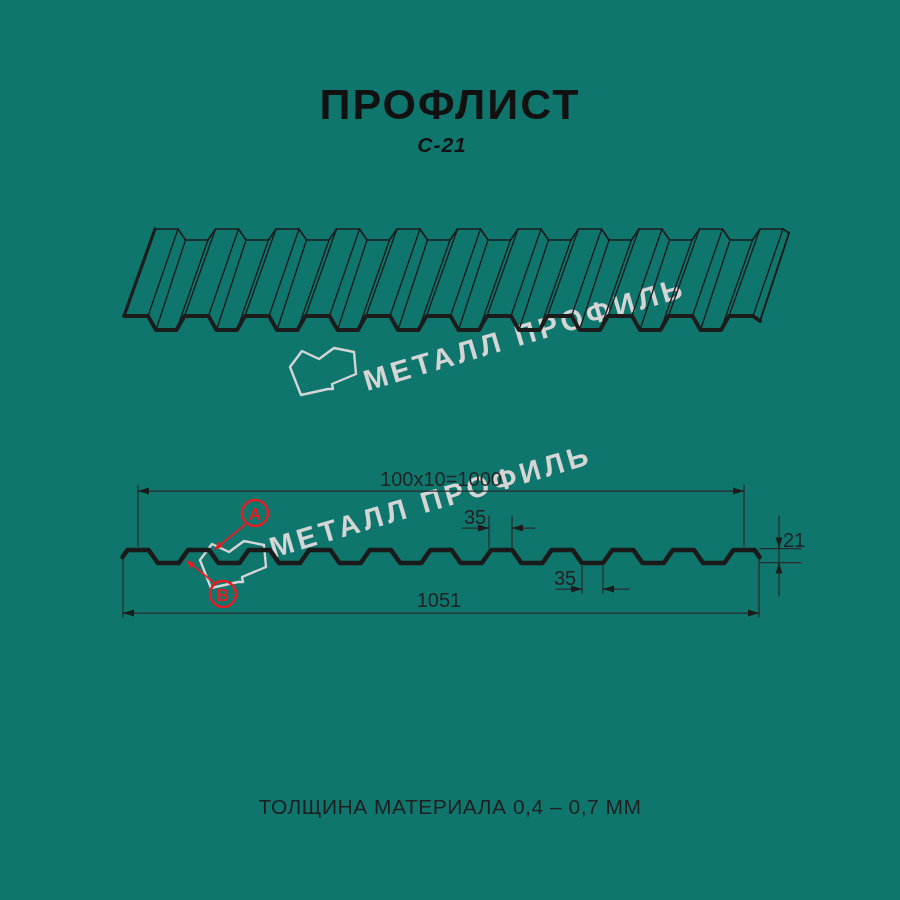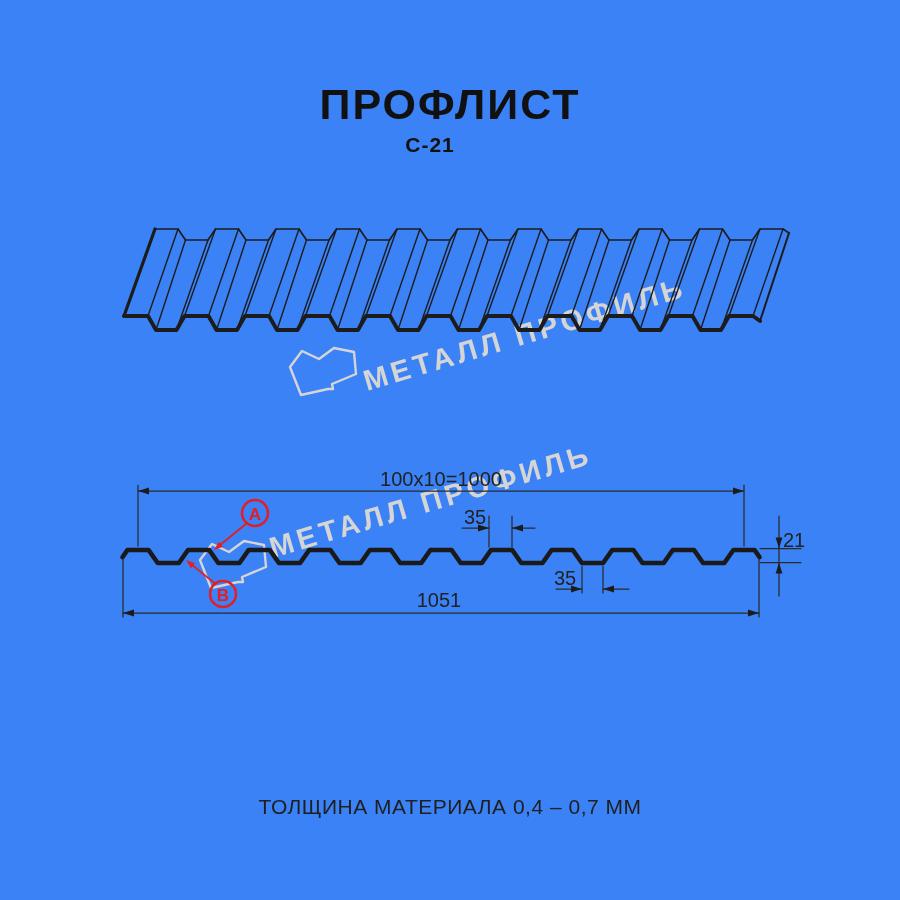--- a/index.html
+++ b/index.html
@@ -1,26 +1,26 @@
 <!DOCTYPE html>
 <html><head>
 <meta charset="utf-8">
 <style>
   html,body{margin:0;padding:0;background:#fff;}
   .stage{
-    position:relative;width:900px;height:900px;background:#3b82f6;overflow:hidden;
+    position:relative;width:900px;height:900px;background:#0f766e;overflow:hidden;
     font-family:"Liberation Sans",sans-serif;color:#1a1a1a;
   }
   .title{
     position:absolute;top:80px;left:0;width:900px;text-align:center;
     font-size:43px;font-weight:800;letter-spacing:2px;color:#111;
   }
   .subtitle{
-    position:absolute;top:133px;left:0;width:860px;text-align:center;
-    font-size:21px;font-weight:600;letter-spacing:1px;color:#111;
+    position:absolute;top:133px;left:12px;width:860px;text-align:center;
+    font-size:21px;font-weight:600;letter-spacing:1px;color:#111;font-style:italic;
   }
   .footer-note{
     position:absolute;top:795px;left:0;width:900px;text-align:center;
     font-size:21px;font-weight:400;letter-spacing:0.5px;color:#1f1f1f;
   }
   svg{position:absolute;top:0;left:0;}
   .dimtxt{
     font-family:"Liberation Sans",sans-serif;font-size:20px;fill:#222;
   }
   .wmtxt{

